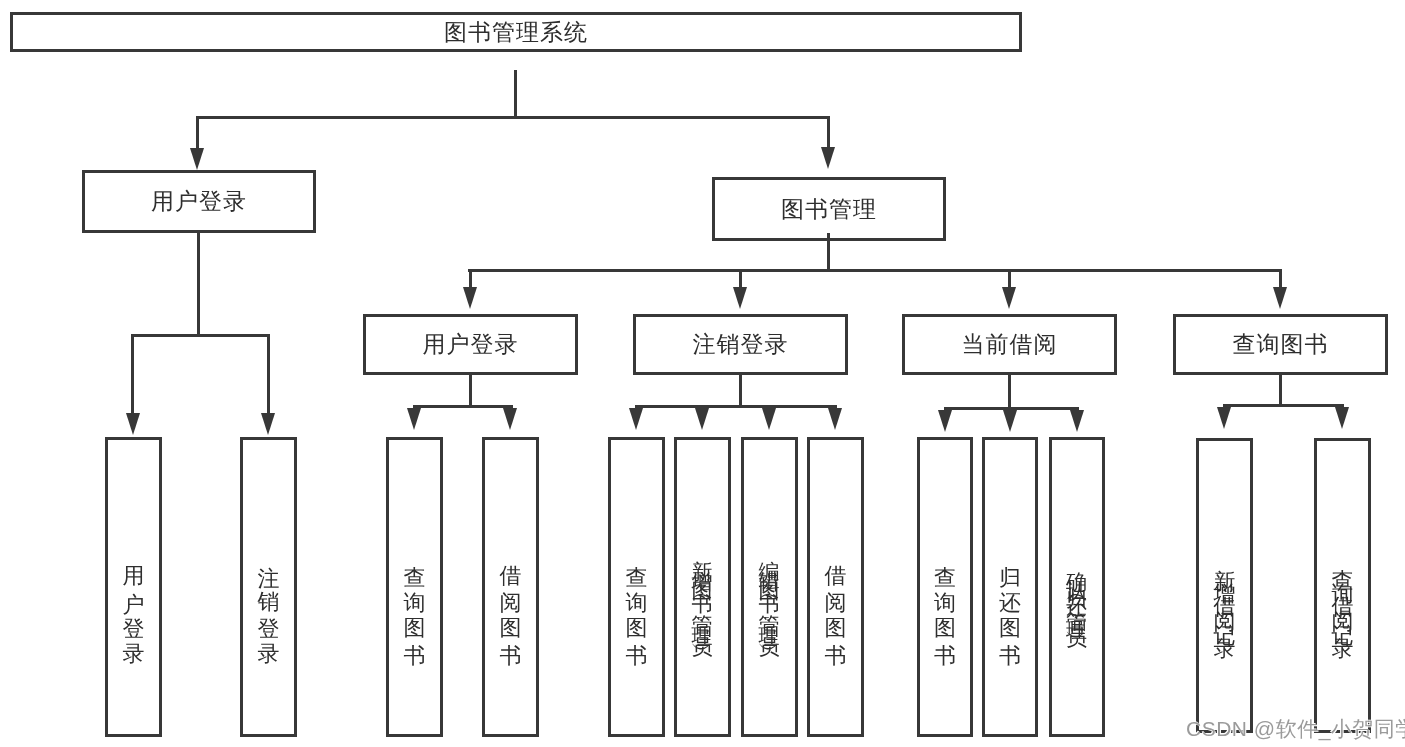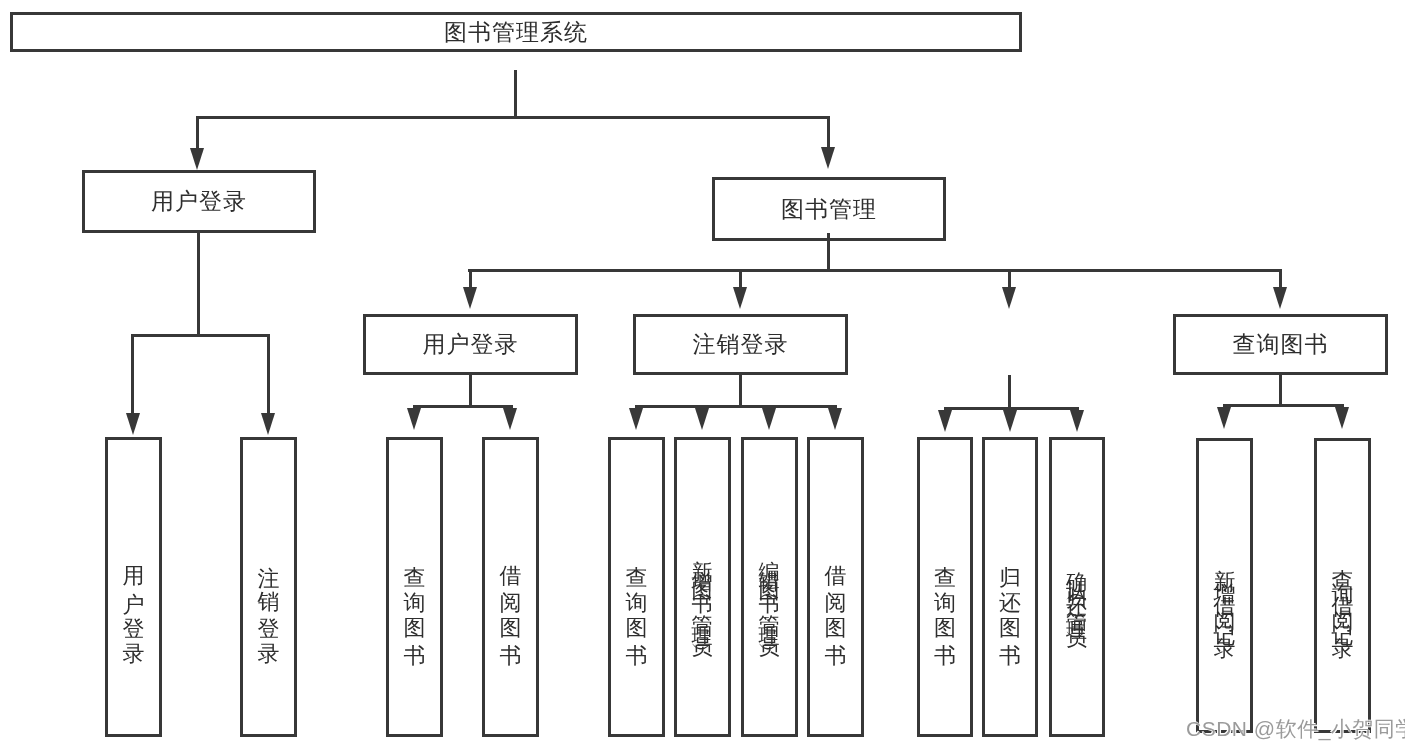--- a/index.html
+++ b/index.html
@@ -68,20 +68,21 @@
   <div class="arrow" style="left:463px;top:287px;"></div>
   <div class="vl" style="left:739px;top:272px;height:15px;"></div>
   <div class="arrow" style="left:733px;top:287px;"></div>
   <div class="vl" style="left:1008px;top:272px;height:15px;"></div>
   <div class="arrow" style="left:1002px;top:287px;"></div>
   <div class="vl" style="left:1279px;top:272px;height:15px;"></div>
   <div class="arrow" style="left:1273px;top:287px;"></div>
 
   <div class="node" style="left:363px;top:314px;width:215px;height:61px;">用户登录</div>
   <div class="node" style="left:633px;top:314px;width:215px;height:61px;">注销登录</div>
+  <div class="node" style="left:902px;top:314px;width:215px;height:61px;">当前借阅</div>
   <div class="node" style="left:1173px;top:314px;width:215px;height:61px;">查询图书</div>
 
   <div class="vl" style="left:469px;top:375px;height:33px;"></div>
   <div class="hl" style="left:413px;top:405px;width:100px;"></div>
   <div class="arrow" style="left:407px;top:408px;"></div>
   <div class="arrow" style="left:503px;top:408px;"></div>
 
   <div class="vl" style="left:739px;top:375px;height:33px;"></div>
   <div class="hl" style="left:635px;top:405px;width:202px;"></div>
   <div class="arrow" style="left:629px;top:408px;"></div>

